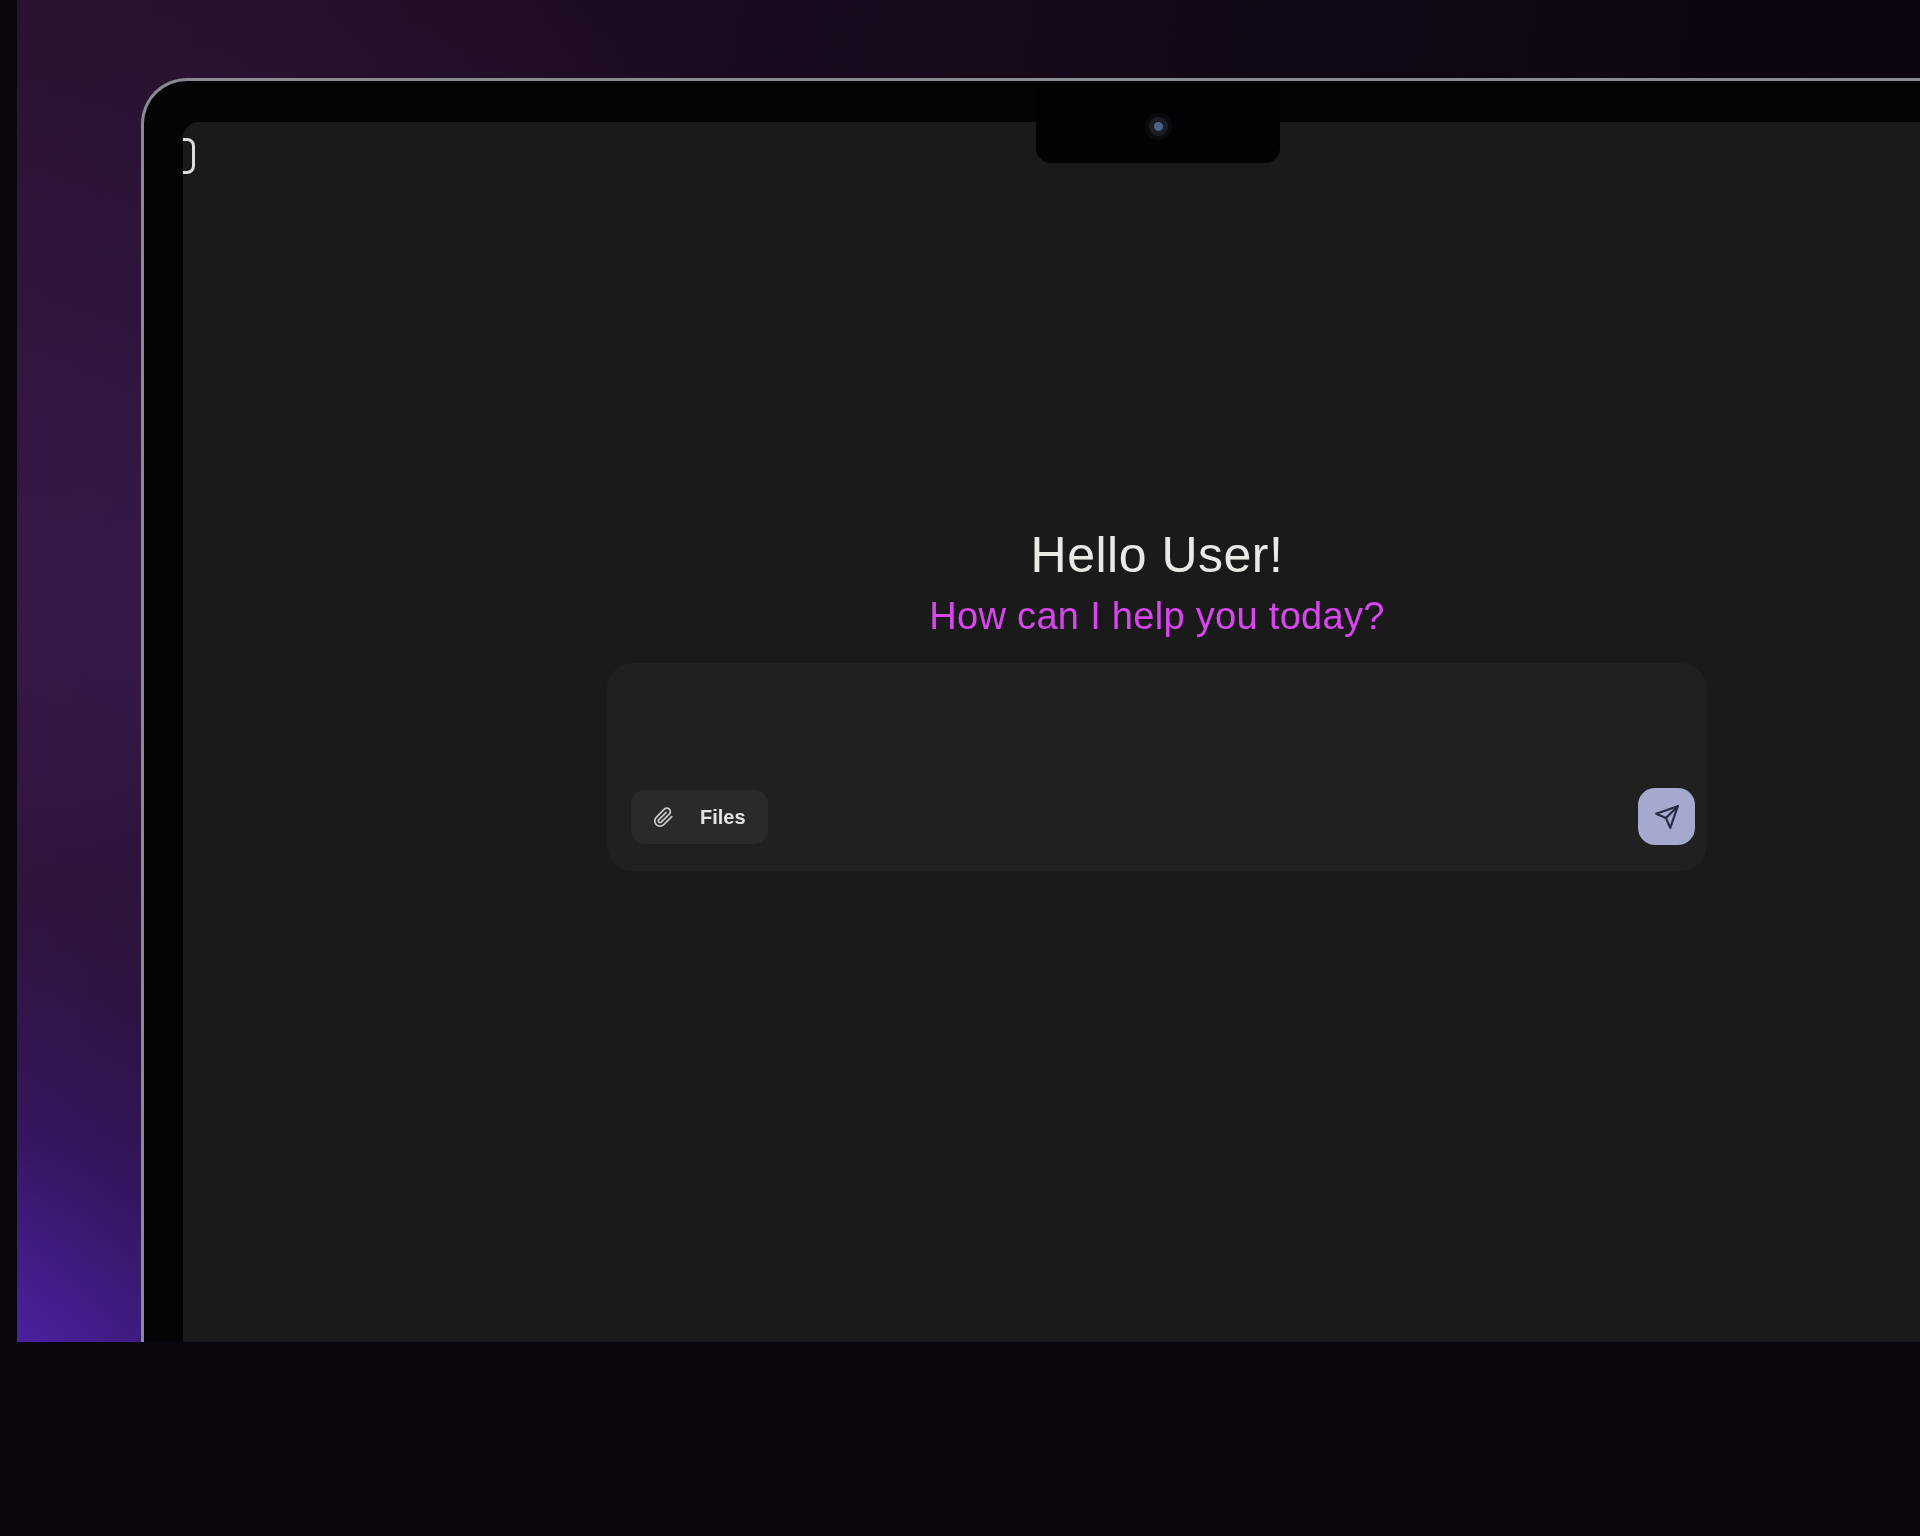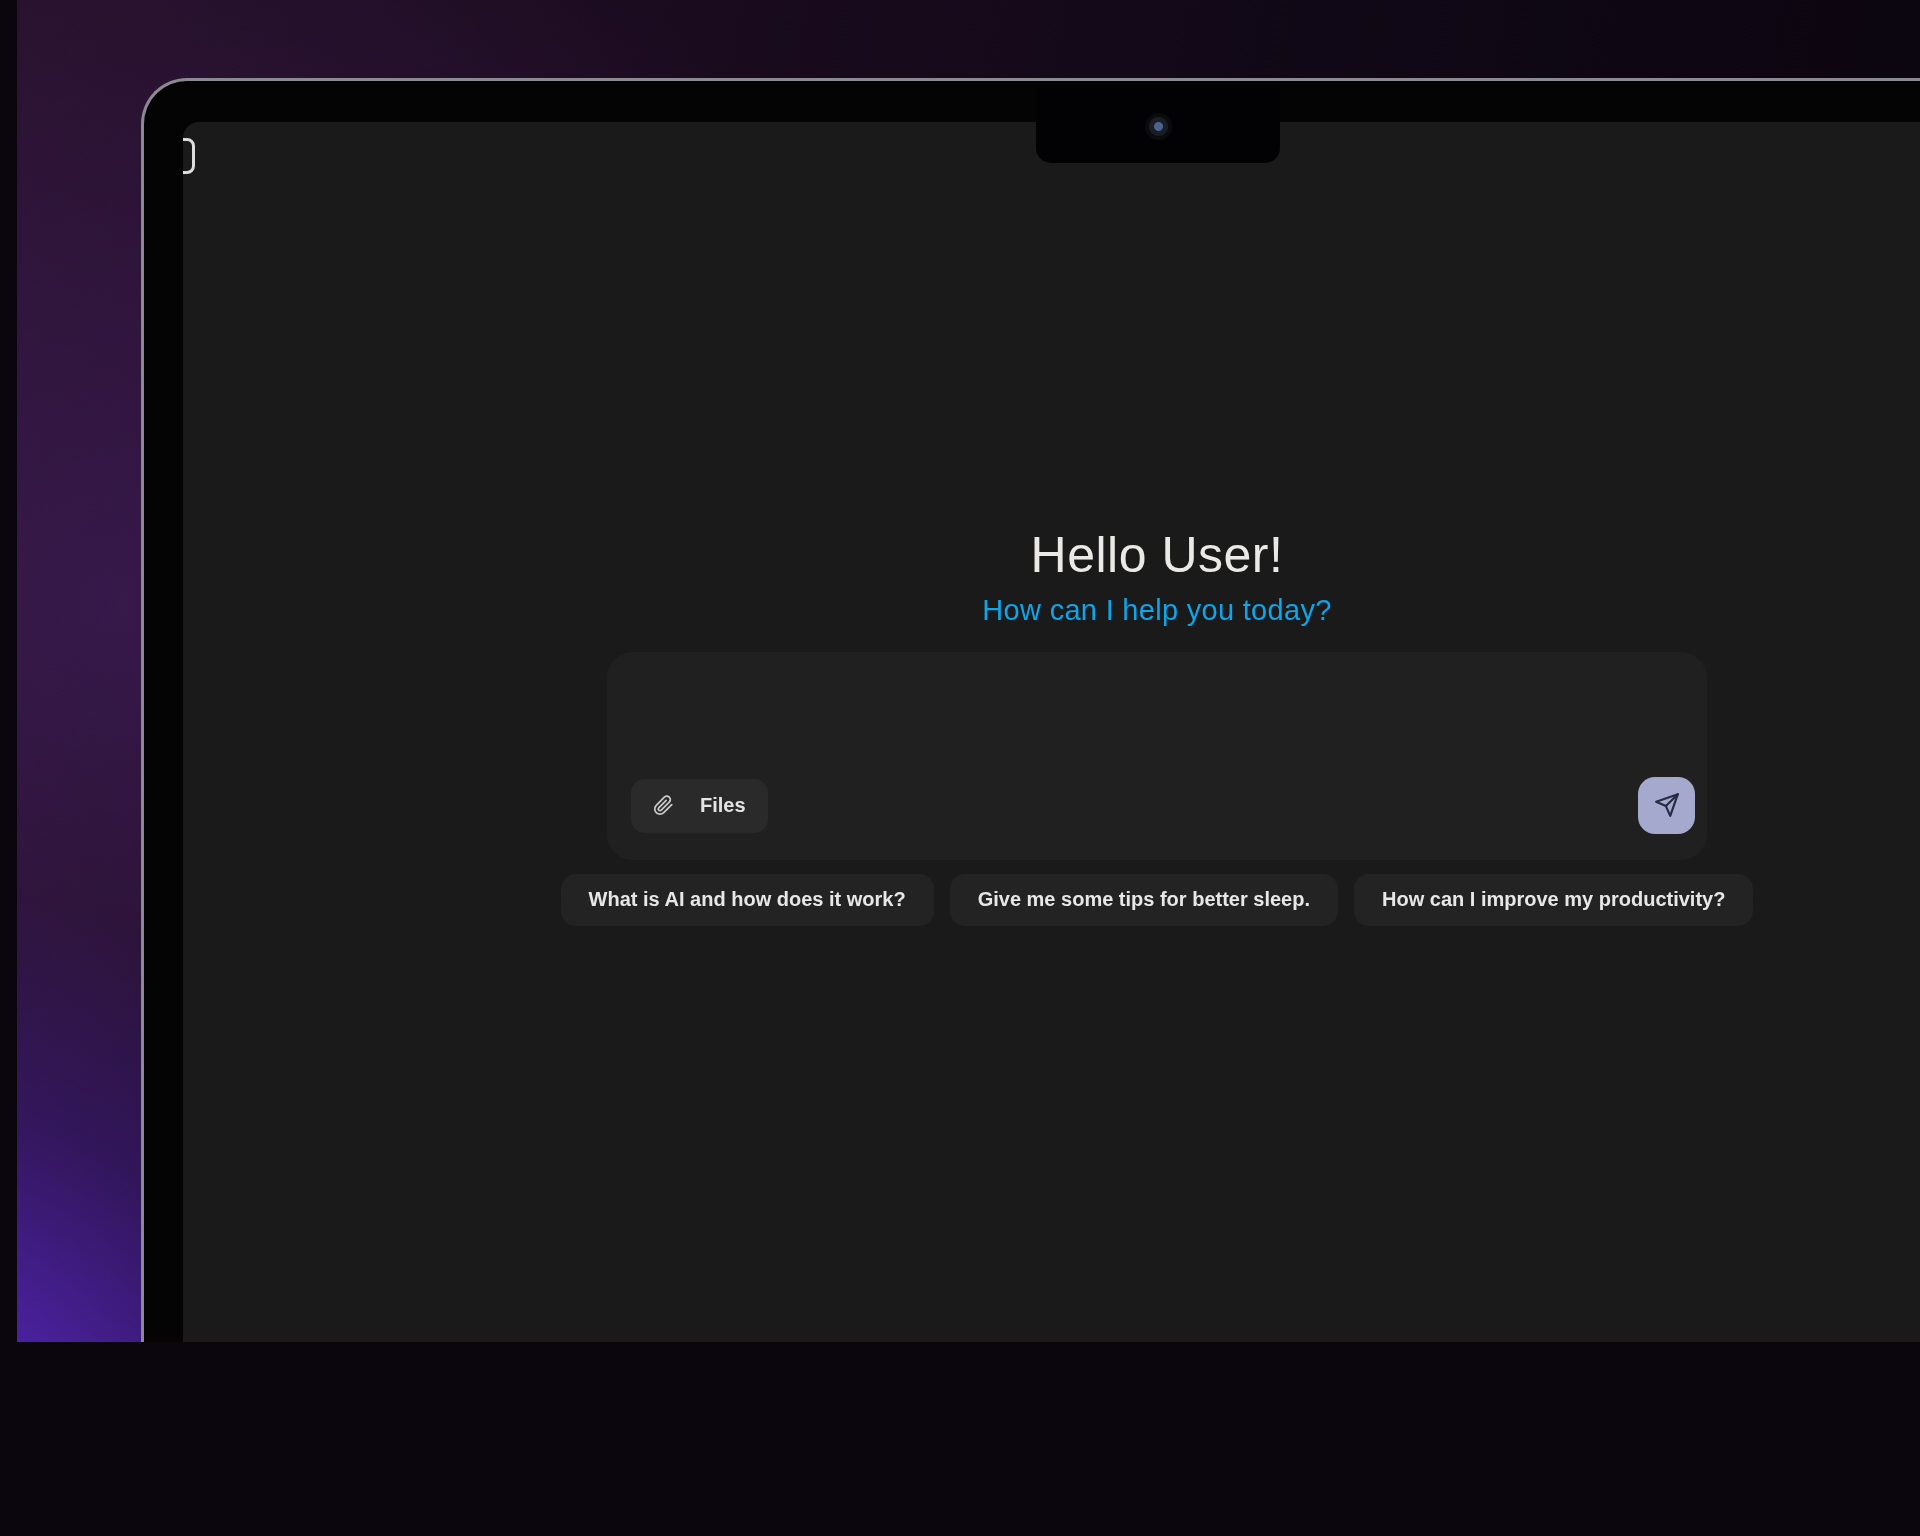--- a/index.html
+++ b/index.html
@@ -59,21 +59,21 @@
     background:linear-gradient(180deg,#9a9aa2 0%,#5c5c64 55%,#33333a 100%);
   }
   
   .main-col{
     position:absolute;left:324px;top:404px;width:1300px;text-align:center;
   }
   .hero-title{
     font-size:50px;line-height:1.16;font-weight:500;color:#ebe9e5;letter-spacing:0.5px;
   }
   .hero-subtitle{
-    margin-top:8px;font-size:29px;line-height:1.3;font-weight:400;color:#0ea5e9;letter-spacing:0.3px;
+    margin-top:8px;font-size:38px;line-height:1.3;font-weight:400;color:#d946ef;letter-spacing:0.3px;
   }
   .composer{
     position:relative;width:1100px;height:208px;margin:22px auto 0;
     background:#202021;border-radius:26px;box-sizing:border-box;
   }
   .composer-input{
     position:absolute;left:28px;right:100px;top:30px;
     background:transparent;border:none;outline:none;
     font-family:inherit;font-size:21px;color:#dddddd;
   }
@@ -128,25 +128,20 @@
         <button class="send-btn" style="background:#a4a9cd">
           <span>
             <svg width="26" height="26" viewBox="0 0 24 24" fill="none" stroke="#272b44" stroke-width="2" stroke-linecap="round" stroke-linejoin="round">
               <path d="M22 2L11 13"></path>
               <path d="M22 2l-7 20-4-9-9-4 20-7z"></path>
             </svg>
           </span>
         </button>
       </div>
 
-      <div class="chips-row">
-        <button class="chip">What is AI and how does it work?</button>
-        <button class="chip">Give me some tips for better sleep.</button>
-        <button class="chip">How can I improve my productivity?</button>
-      </div>
     </div>
   </div>
 
   <div class="notch">
     <div class="camera"></div>
   </div>
 
   <div class="base">
     <div class="scoop"></div>
   </div>

